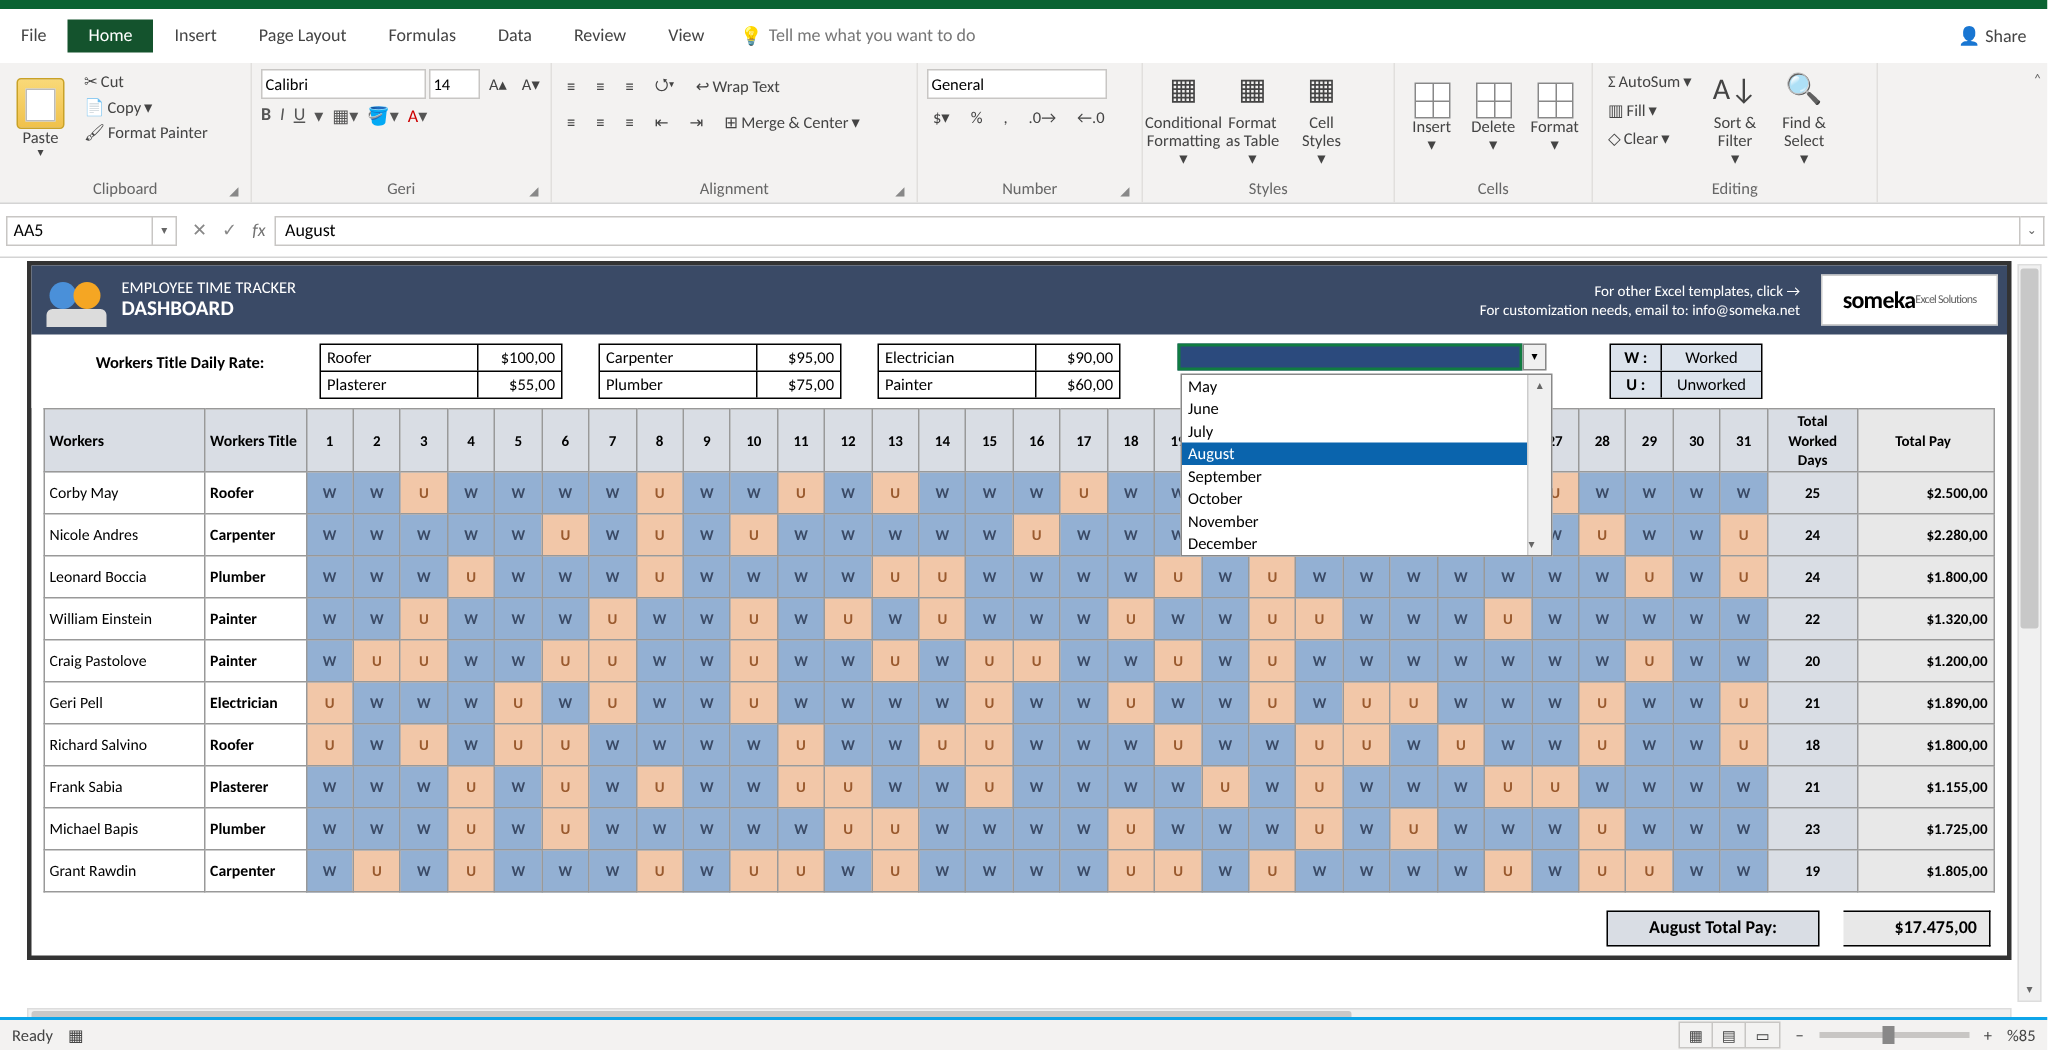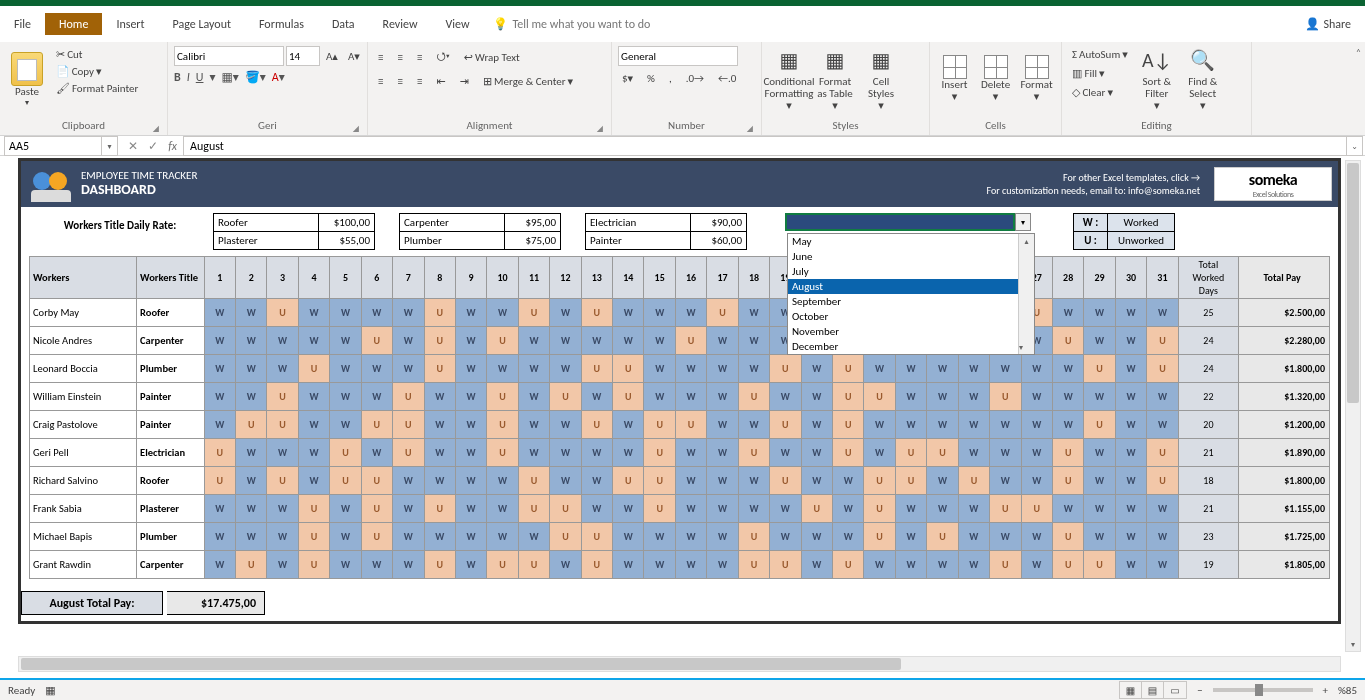--- a/index.html
+++ b/index.html
@@ -1,59 +1,59 @@
 <!DOCTYPE html>
 <html><head>
 <meta charset="utf-8">
 <style>
 *{box-sizing:border-box;margin:0;padding:0;font-family:"Segoe UI",Calibri,Arial,sans-serif}
 body{background:#fff;width:1365px;height:700px;overflow:hidden;position:relative;font-size:12px}
 .titlebar{background:#0a6332;height:6px}
 .menubar{height:36px;background:#fff;display:flex;align-items:center;font-size:12px}
 .menubar .tab{padding:4px 14px;color:#444;cursor:pointer}
-.menubar .tab.active{background:#a16207;color:#fff}
+.menubar .tab.active{background:#14532d;color:#fff}
 .menubar .tell{color:#777;padding:4px 10px;display:flex;align-items:center;gap:4px}
 .menubar .share{margin-left:auto;padding:4px 14px;color:#444}
 .ribbon{height:94px;background:#f3f2f1;border-bottom:1px solid #d4d4d4;display:flex;position:relative}
 .ribbon-group{border-right:1px solid #e1dfdd;padding:4px 6px 2px;display:flex;flex-direction:column;justify-content:space-between}
 .ribbon-group .gbody{display:flex;align-items:flex-start;gap:4px;flex:1}
 .ribbon-group .glabel{text-align:center;font-size:11px;color:#666;height:14px;position:relative}
 .ribbon-group .glabel .dlg{position:absolute;right:2px;bottom:0;font-size:8px;color:#888}
 .rbtn{padding:2px 4px;color:#444;display:flex;align-items:center;gap:2px;font-size:11px}
 .bigbtn{width:42px;height:66px;display:flex;flex-direction:column;align-items:center;justify-content:center;font-size:11px;color:#444;text-align:center;line-height:1.1}
 .bigbtn .ic{width:28px;height:28px;margin-bottom:2px;display:flex;align-items:center;justify-content:center;font-size:20px}
 .paste-ic{width:32px;height:34px;background:linear-gradient(#f9d978,#f0c14b);border:1px solid #c9a227;border-radius:3px;position:relative}
 .paste-ic::after{content:"";position:absolute;top:6px;left:5px;right:5px;bottom:4px;background:#fff;border:1px solid #bbb}
 select.ribbon-sel,input.ribbon-inp{border:1px solid #c8c6c4;background:#fff;font-size:11px;padding:1px 2px;height:20px}
 .cells-ic{width:24px;height:24px;border:1px solid #888;background:#fff;position:relative}
 .cells-ic::before,.cells-ic::after{content:"";position:absolute;background:#888}
 .cells-ic::before{left:50%;top:0;bottom:0;width:1px}
 .cells-ic::after{top:50%;left:0;right:0;height:1px}
-.namebox-row{height:20px;background:#fff;border-bottom:1px solid #d4d4d4;display:flex;align-items:center}
+.namebox-row{height:36px;background:#fff;border-bottom:1px solid #d4d4d4;display:flex;align-items:center}
 .namebox{width:98px;border:1px solid #c8c6c4;height:20px;padding:1px 4px;font-size:12px;margin-left:4px}
 .namebox-arrow{width:16px;height:20px;border:1px solid #c8c6c4;border-left:none;display:flex;align-items:center;justify-content:center;font-size:8px;color:#666}
 .fx-btns{display:flex;gap:2px;margin:0 6px;color:#888;font-size:12px}
 .fx-btns span{padding:0 4px}
 .fx{font-style:italic;color:#737373;margin-right:6px}
 .formulabar{flex:1;border:1px solid #c8c6c4;height:20px;padding:1px 6px;font-size:12px}
 .fb-expand{width:16px;height:20px;border:1px solid #c8c6c4;border-left:none;display:flex;align-items:center;justify-content:center;font-size:8px;color:#666;margin-right:2px}
 .sheet{height:520px;background:#fff;position:relative;overflow:hidden}
 .sheet-inner{position:absolute;left:18px;top:2px;right:24px}
 .dashboard{border:3px solid #333}
 .dash-head{height:46px;background:#3a4a66;display:flex;align-items:center;position:relative}
 .dash-head .ic{width:48px;height:40px;margin:0 6px;display:flex;align-items:center;justify-content:center}
 .worker-ic{position:relative;width:40px;height:36px}
 .worker-ic .p{position:absolute;width:18px;height:18px;border-radius:50%;top:6px}
 .worker-ic .p1{background:#4a90d9;left:2px}
 .worker-ic .p2{background:#f5a623;left:18px}
 .worker-ic .b{position:absolute;bottom:0;width:40px;height:12px;background:#dcdcdc;border-radius:4px 4px 0 0}
 .dash-title{color:#fff;font-size:11px;line-height:1.2}
 .dash-title .sub{font-weight:bold;font-size:14px}
 .dash-info{margin-left:auto;text-align:right;color:#fff;font-size:10px;padding-right:8px}
-.someka{background:#fff;width:118px;height:34px;margin:0 6px;border:1px solid #ccc;display:flex;flex-direction:column;align-items:center;justify-content:center;font-weight:bold;font-size:16px;letter-spacing:-.5px}
+.someka{background:#fff;width:118px;height:34px;margin:0 6px;border:1px solid #ccc;display:flex;flex-direction:row;align-items:center;justify-content:center;font-weight:bold;font-size:16px;letter-spacing:-.5px}
 .someka .s{font-size:8px;font-weight:normal;color:#666}
 .rates-row{padding:6px 24px;display:flex;align-items:flex-start;gap:18px;background:#fff}
 .rates-label{font-weight:bold;font-size:11px;padding-top:6px;width:150px;text-align:center}
 .rate-box{border:1px solid #000}
 .rate-box .r{display:flex;width:160px}
 .rate-box .r+.r{border-top:1px solid #000}
 .rate-box .n{flex:1;padding:2px 4px;font-size:11px}
 .rate-box .v{width:56px;text-align:right;padding:2px 4px;font-size:11px;border-left:1px solid #000}
 .month-sel{width:230px;height:18px;background:#2b4a7d;border:2px solid #107c41;position:relative}
 .month-sel .arrow{position:absolute;right:-18px;top:-2px;width:16px;height:18px;border:1px solid #888;background:#f0f0f0;display:flex;align-items:center;justify-content:center;font-size:8px}
@@ -68,25 +68,25 @@
 .legend-box .k{width:34px;text-align:center;padding:2px;font-weight:bold;border-right:1px solid #000;background:#dce3ec}
 .legend-box .v{width:66px;text-align:center;padding:2px;background:#dce3ec}
 .grid-wrap{padding:0 8px 8px}
 .grid{border-collapse:collapse;width:100%;table-layout:fixed}
 .grid th,.grid td{border:1px solid #999;font-size:10px;text-align:center;height:28px;padding:0}
 .grid thead th{background:#d9dde4;font-weight:bold;font-size:10px}
 .grid thead .rot{height:42px}
 .grid .wname{width:92px;text-align:left;padding-left:3px;font-size:10.5px}
 .grid .wtitle{width:58px;text-align:left;padding-left:3px;font-weight:bold;font-size:10.5px}
 .grid .daycol{width:27px;font-size:10px}
-.grid .tot{width:52px;background:#d9dde4;font-weight:normal}
+.grid .tot{width:52px;background:#d9dde4;font-weight:bold}
 .grid .pay{width:78px;text-align:right;padding-right:4px;font-weight:bold;background:#e8e8e8}
 .cell-W{background:#93b0d3;color:#3a4a66;font-weight:bold}
 .cell-U{background:#f2c7a8;color:#9a5a2e;font-weight:bold}
-.total-row{display:flex;padding:4px 0 6px;gap:4px}
+.total-row{display:flex;justify-content:flex-end;padding:4px 11px 6px;gap:16px}
 .total-row .lbl{border:1px solid #000;background:#d9dde4;padding:4px 8px;font-weight:bold;font-size:12px;width:142px;text-align:center}
 .total-row .val{border:1px solid #000;border-left:none;background:#e8e8e8;padding:4px 8px;font-weight:bold;font-size:12px;width:98px;text-align:right}
 .vscroll{position:absolute;right:4px;top:4px;bottom:24px;width:16px;background:#f0f0f0;border:1px solid #ddd}
 .vscroll .thumb{position:absolute;left:1px;right:1px;top:2px;height:240px;background:#c8c8c8;border-radius:2px}
 .vscroll .a{position:absolute;left:0;right:0;height:14px;display:flex;align-items:center;justify-content:center;font-size:8px;color:#666}
 .hscroll{position:absolute;left:18px;right:24px;bottom:4px;height:16px;background:#f0f0f0;border:1px solid #ddd}
 .hscroll .thumb{position:absolute;top:1px;bottom:1px;left:2px;width:880px;background:#c8c8c8;border-radius:2px}
 .statusbar{position:absolute;bottom:0;left:0;right:0;height:22px;background:#f3f2f1;border-top:2px solid #0ea5e9;display:flex;align-items:center;font-size:11px;color:#444;padding:0 8px}
 .statusbar .right{margin-left:auto;display:flex;align-items:center;gap:10px}
 .view-btns{display:flex;border:1px solid #c8c6c4}

